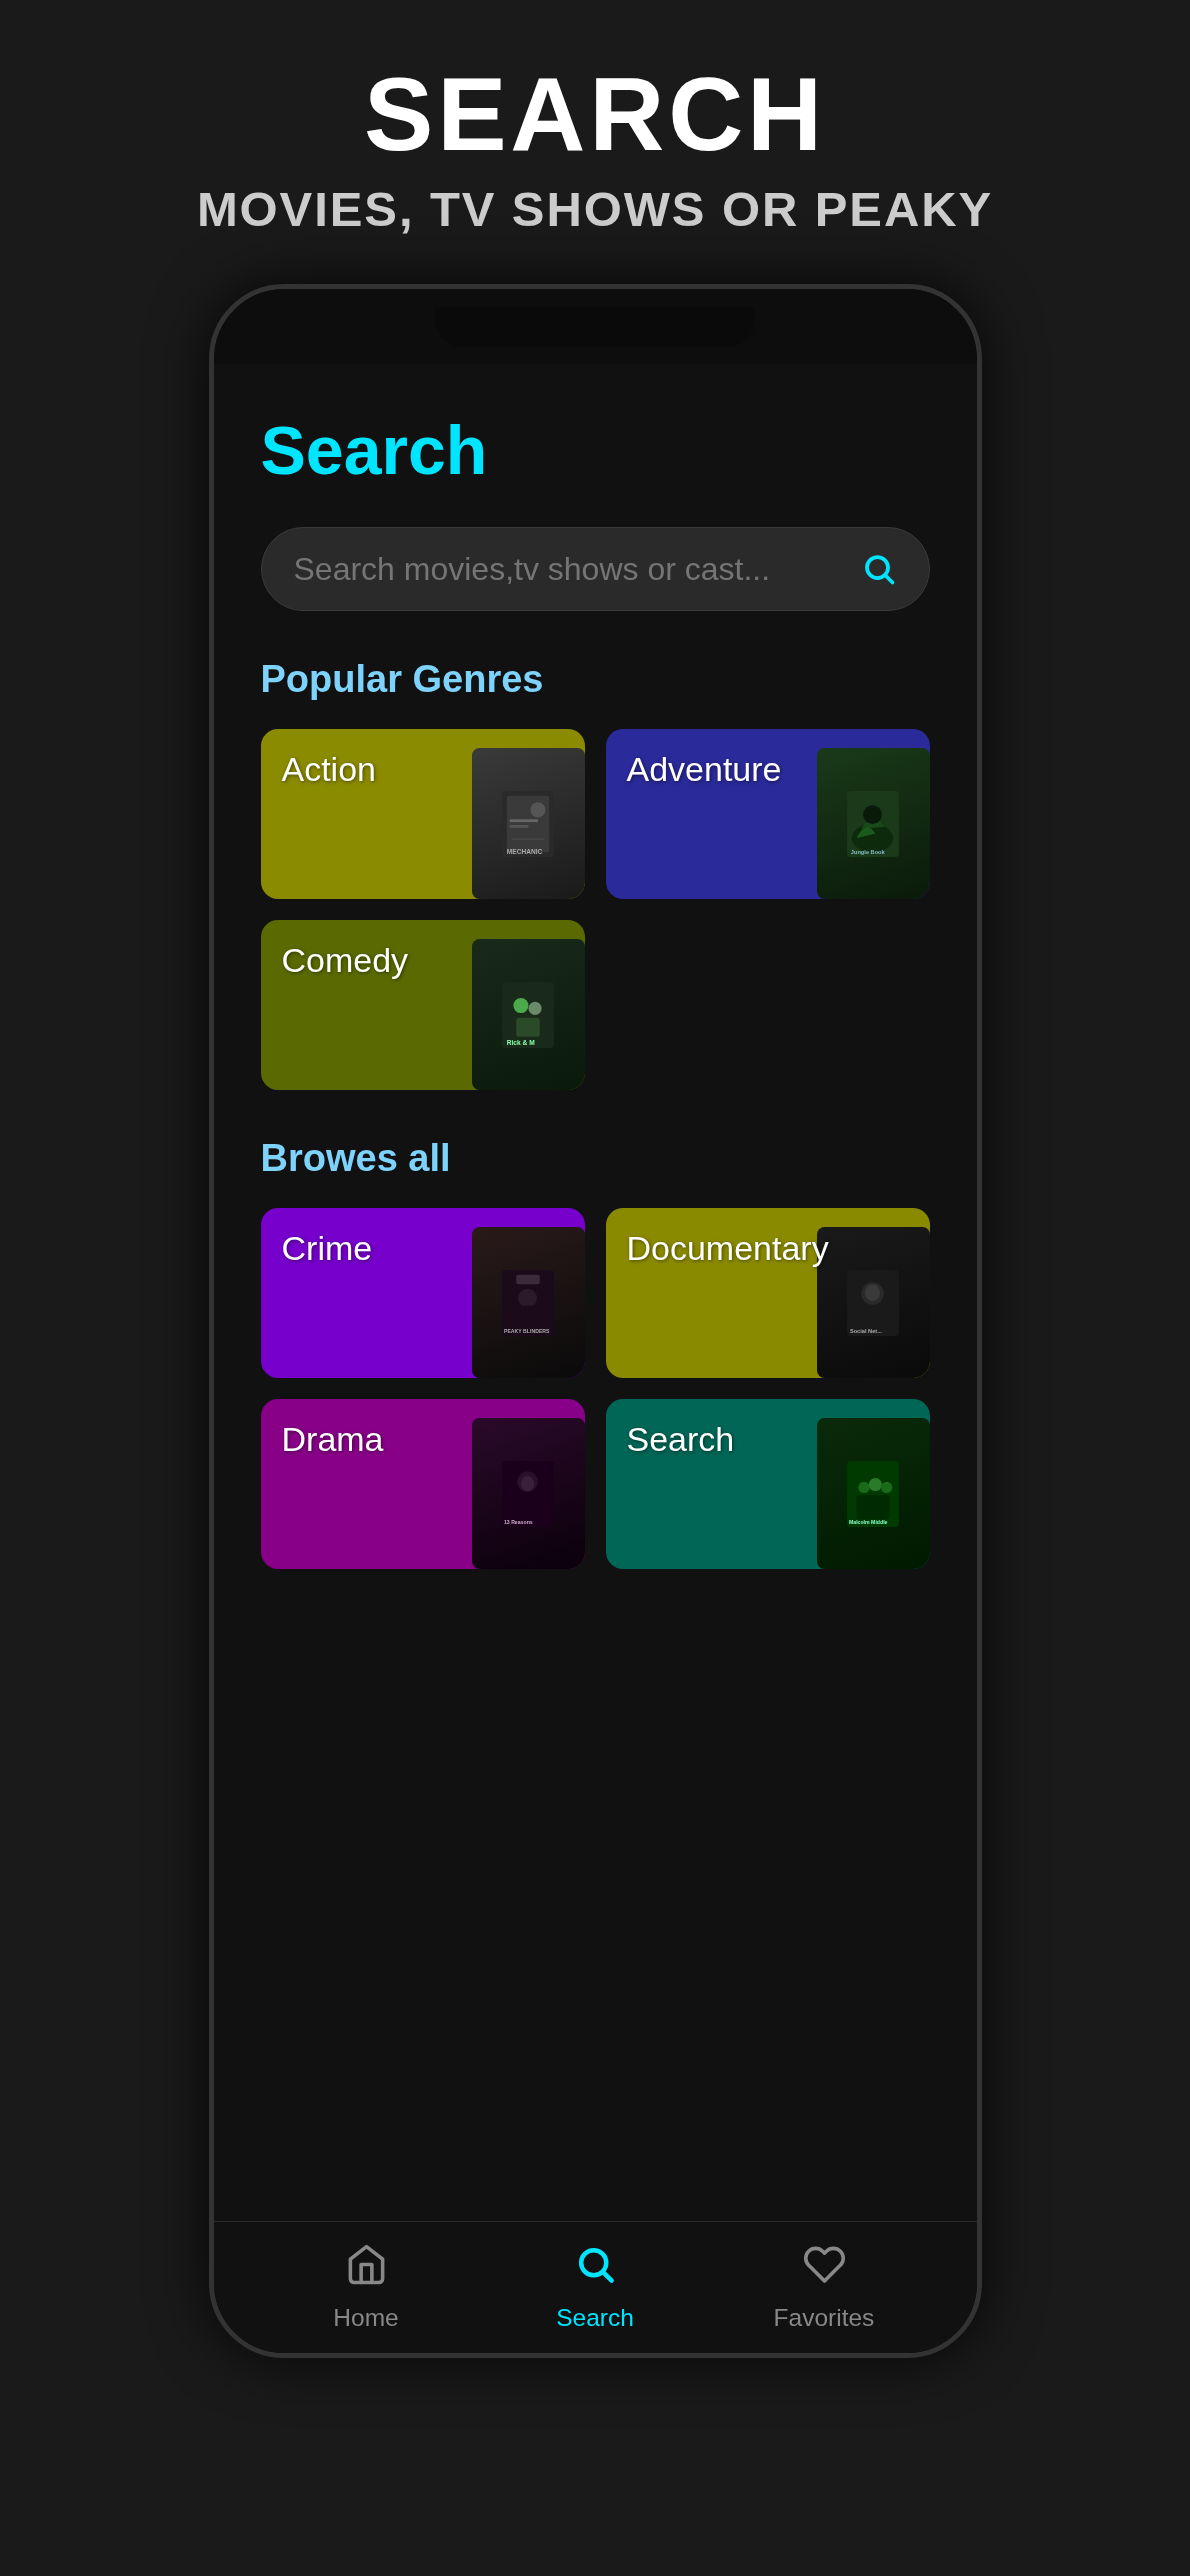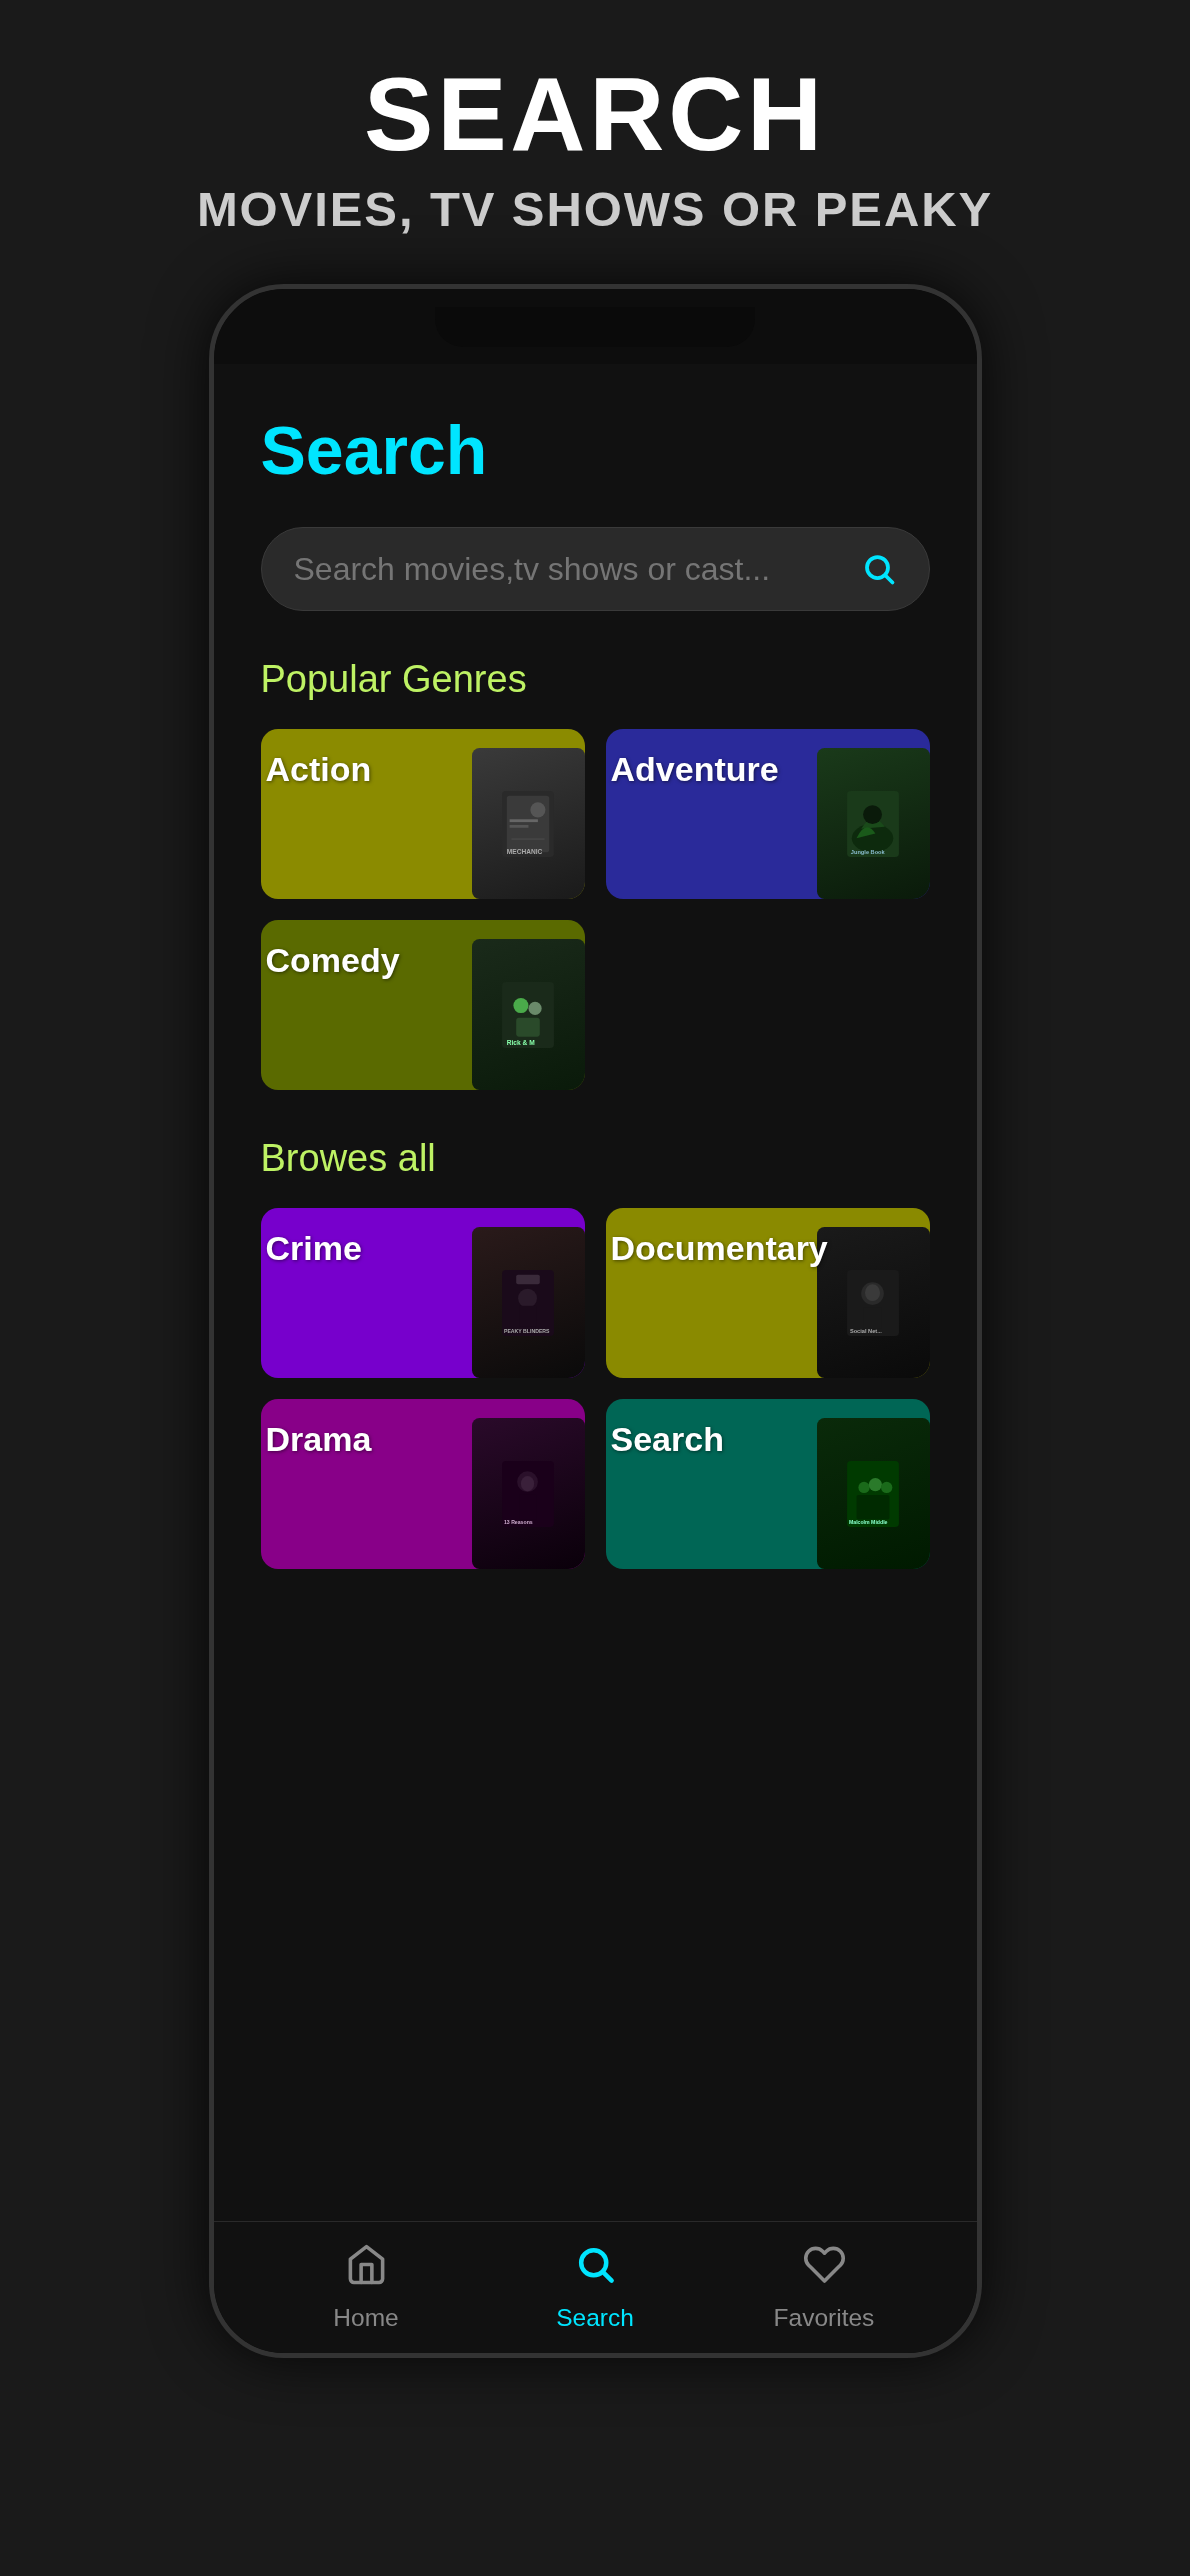--- a/index.html
+++ b/index.html
@@ -111,22 +111,22 @@
     .search-icon-btn {
       color: #00e5ff;
       font-size: 36px;
       cursor: pointer;
       display: flex;
       align-items: center;
     }
 
     .section-title {
       font-size: 38px;
-      font-weight: 400;
-      color: #bef264;
+      font-weight: 700;
+      color: #7dd3fc;
       margin-bottom: 28px;
     }
 
     .genre-grid {
       display: grid;
       grid-template-columns: 1fr 1fr;
       gap: 21px;
       margin-bottom: 47px;
     }
 
@@ -135,25 +135,25 @@
       border-radius: 17px;
       position: relative;
       overflow: hidden;
       cursor: pointer;
       display: flex;
       align-items: flex-end;
     }
 
     .genre-card .genre-label {
       font-size: 34px;
-      font-weight: 700;
+      font-weight: 400;
       color: #ffffff;
       position: absolute;
       top: 21px;
-      left: 5px;
+      left: 21px;
       z-index: 2;
       text-shadow: 0.9px 0.9px 3.8px rgba(0,0,0,0.5);
     }
 
     .genre-card .genre-image {
       position: absolute;
       right: 0;
       bottom: 0;
       width: 113px;
       height: 151px;

